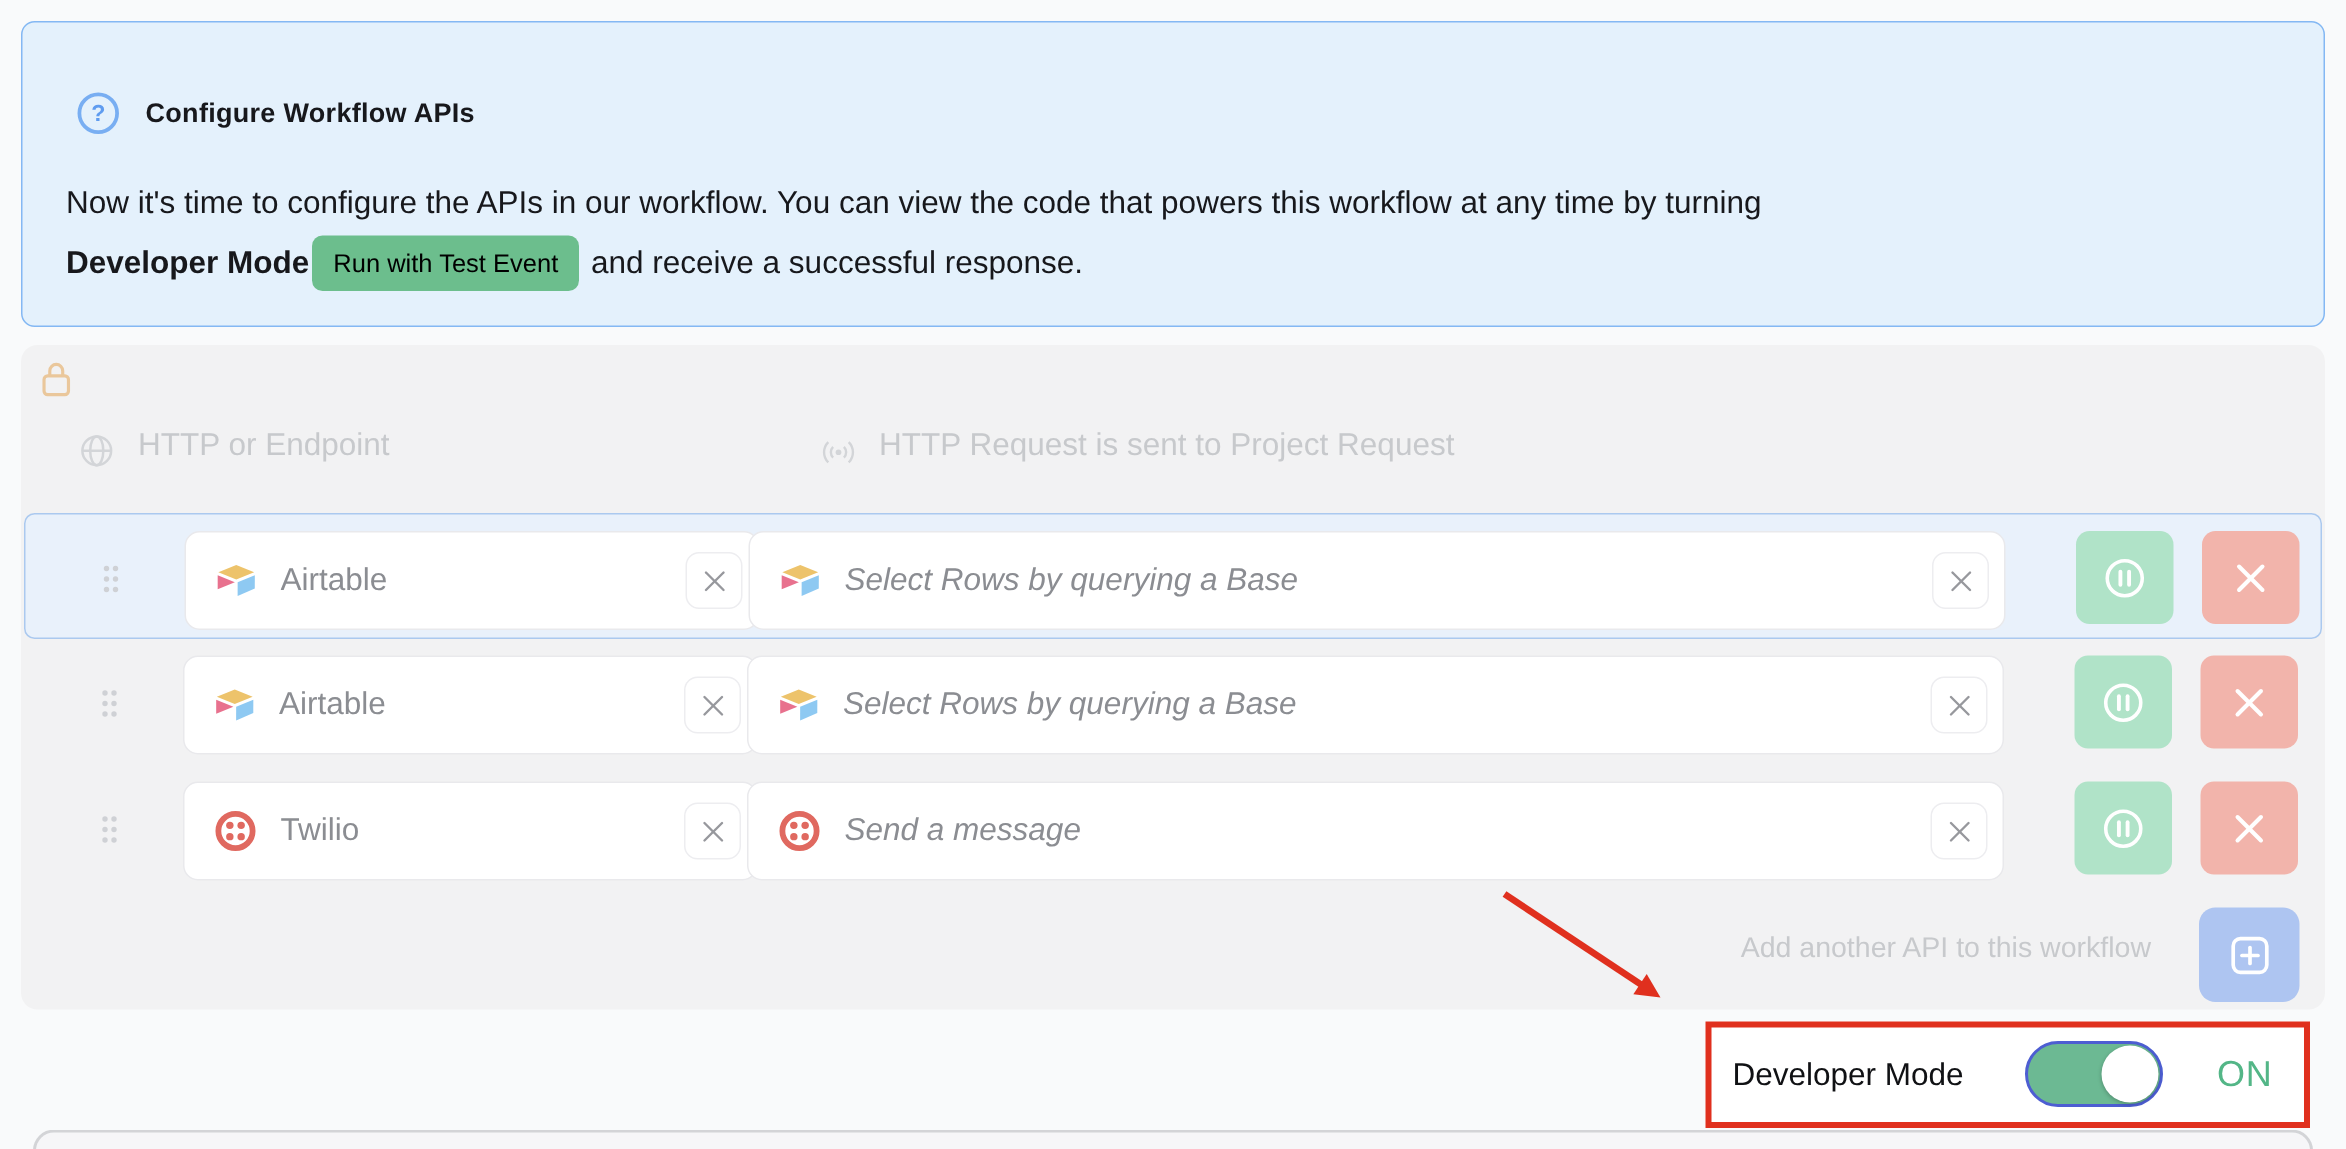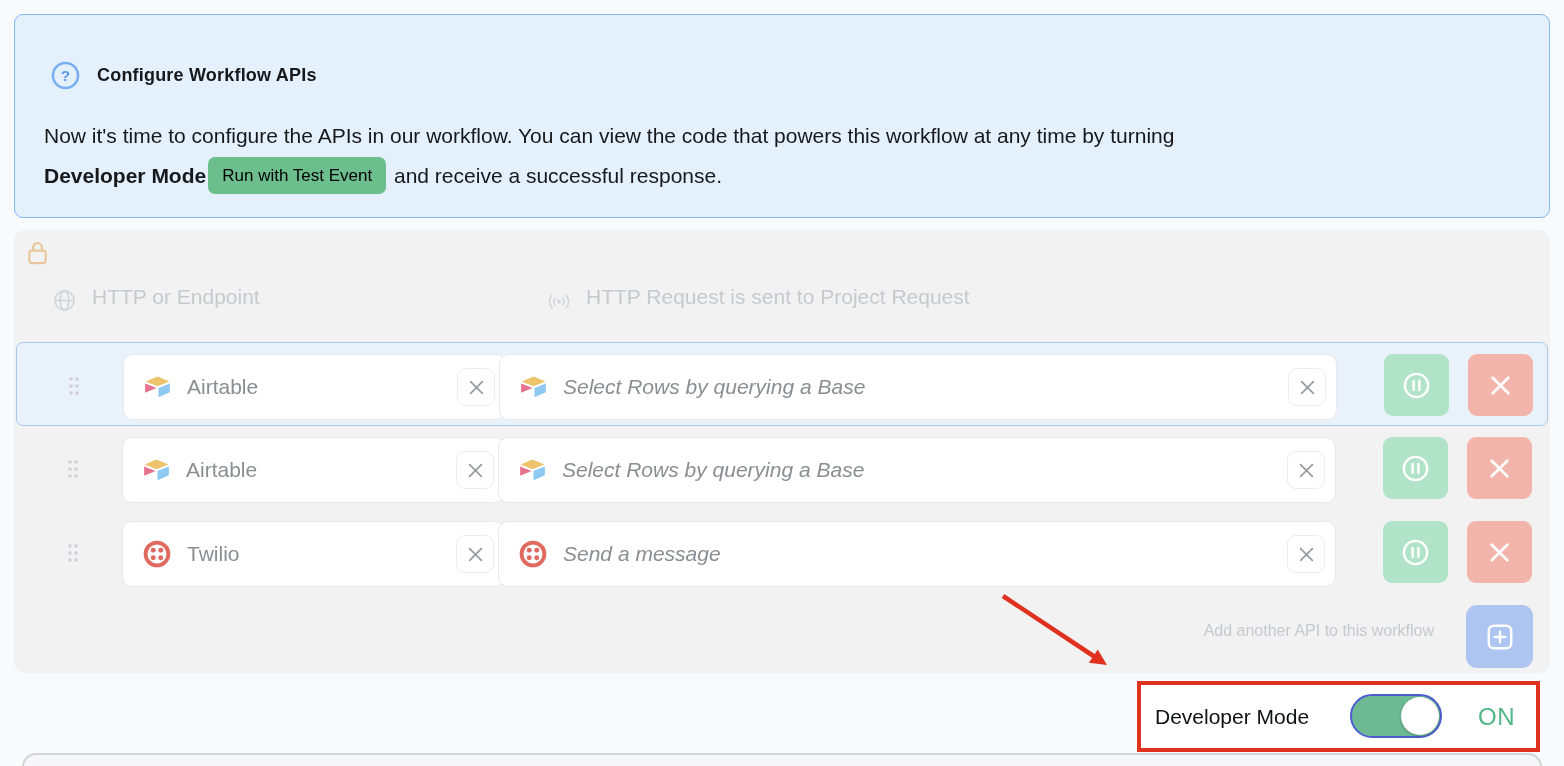--- a/index.html
+++ b/index.html
@@ -60,21 +60,21 @@
     width:38px; height:38px; border:1.5px solid var(--clear-border); border-radius:9px;
     background:#fff; display:flex; align-items:center; justify-content:center; cursor:pointer;
     flex:none;
   }
   .sq-btn {
     position:absolute; top:11px; width:65px; height:62px; border:none; border-radius:9px;
     display:flex; align-items:center; justify-content:center; cursor:pointer;
   }
   .pause-btn  { left:1367px; background:var(--pause-bg); }
   .delete-btn { left:1451px; background:var(--delete-bg); }
-  .add-label { position:absolute; right:116px; top:392px; font-size:16px; color:var(--muted); }
+  .add-label { position:absolute; right:116px; top:392px; font-size:19px; color:var(--muted); }
   .add-btn {
     position:absolute; left:1452px; top:375px; width:67px; height:63px;
     background:var(--add-bg); border:none; border-radius:11px;
     display:flex; align-items:center; justify-content:center; cursor:pointer;
   }
   
   .devbox {
     position:absolute; left:1137px; top:681px; width:403px; height:71px;
     background:#fff; border:4px solid var(--annotation-red);
   }

